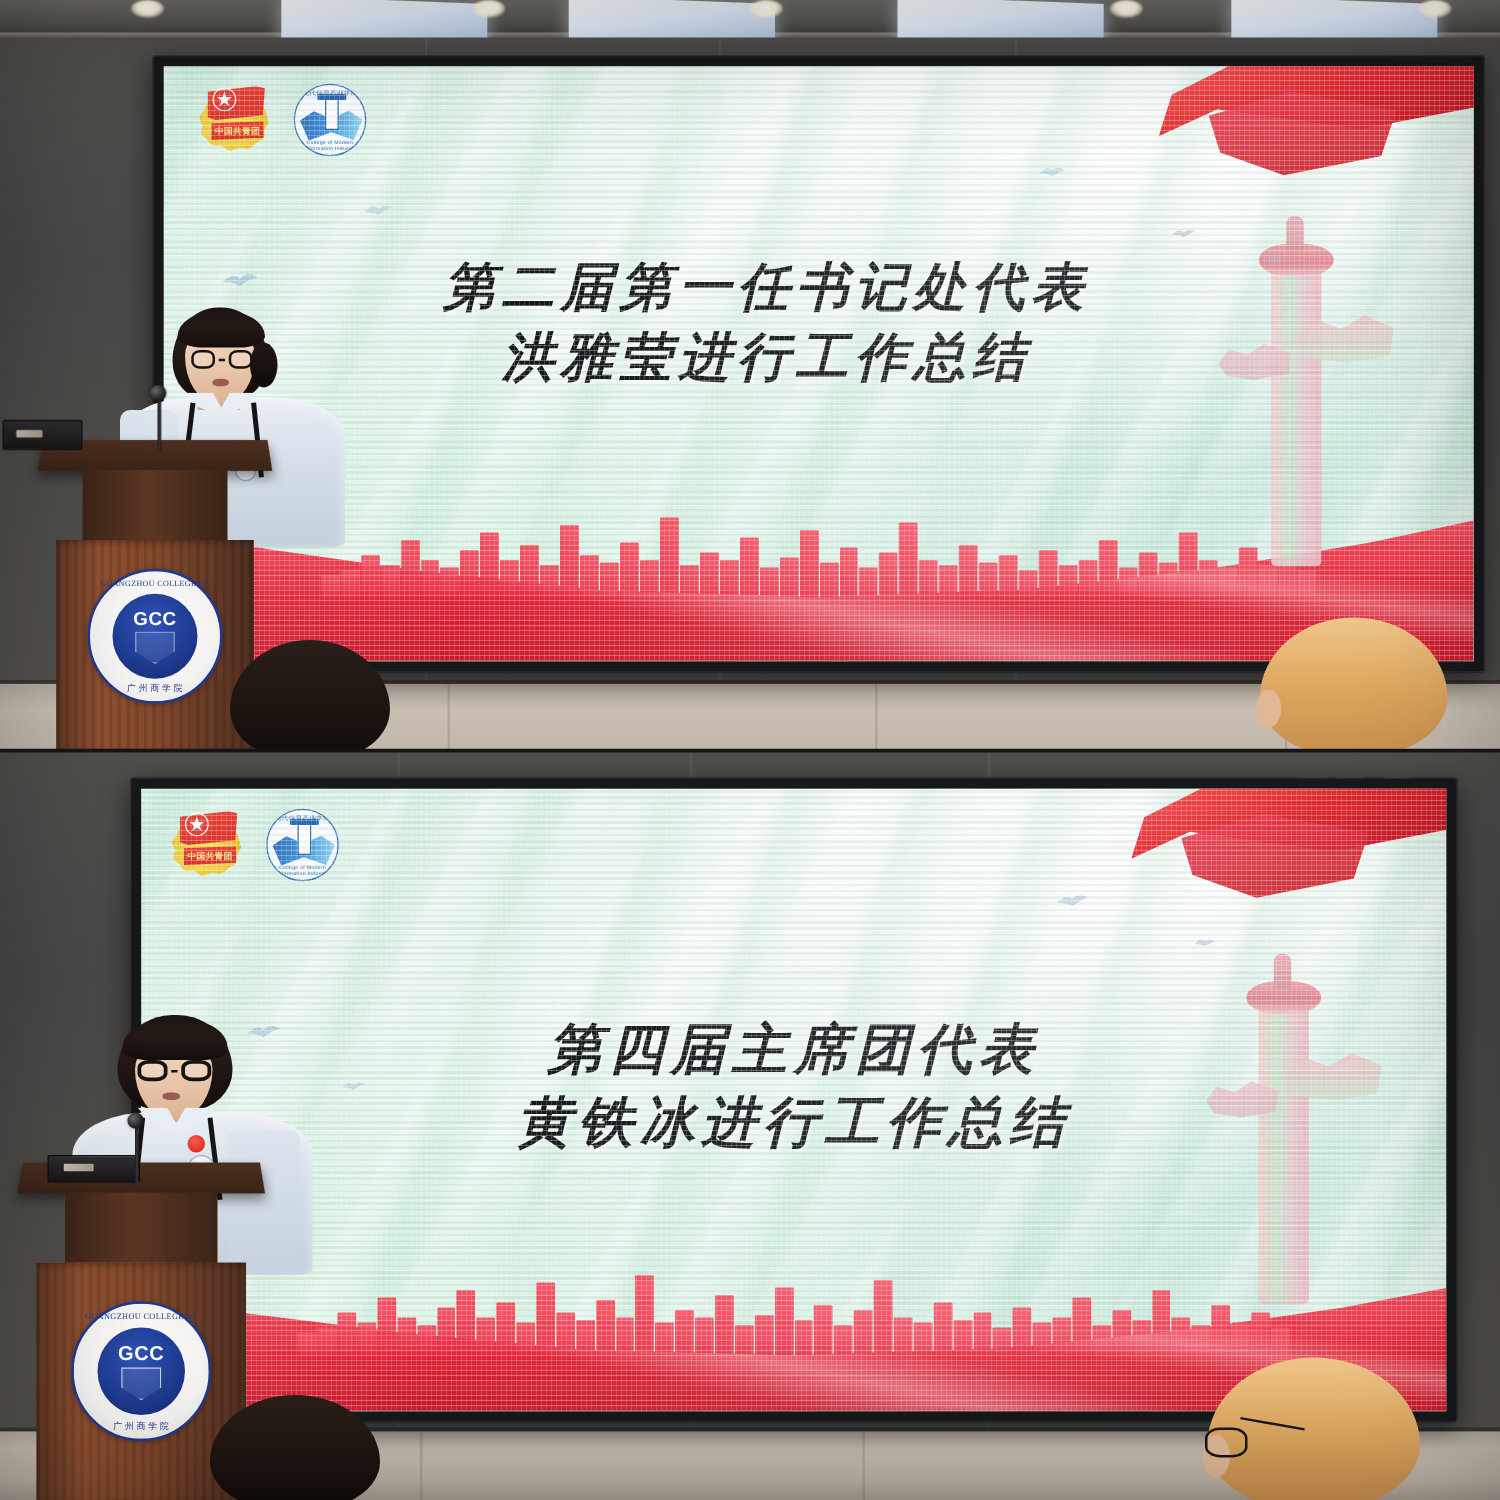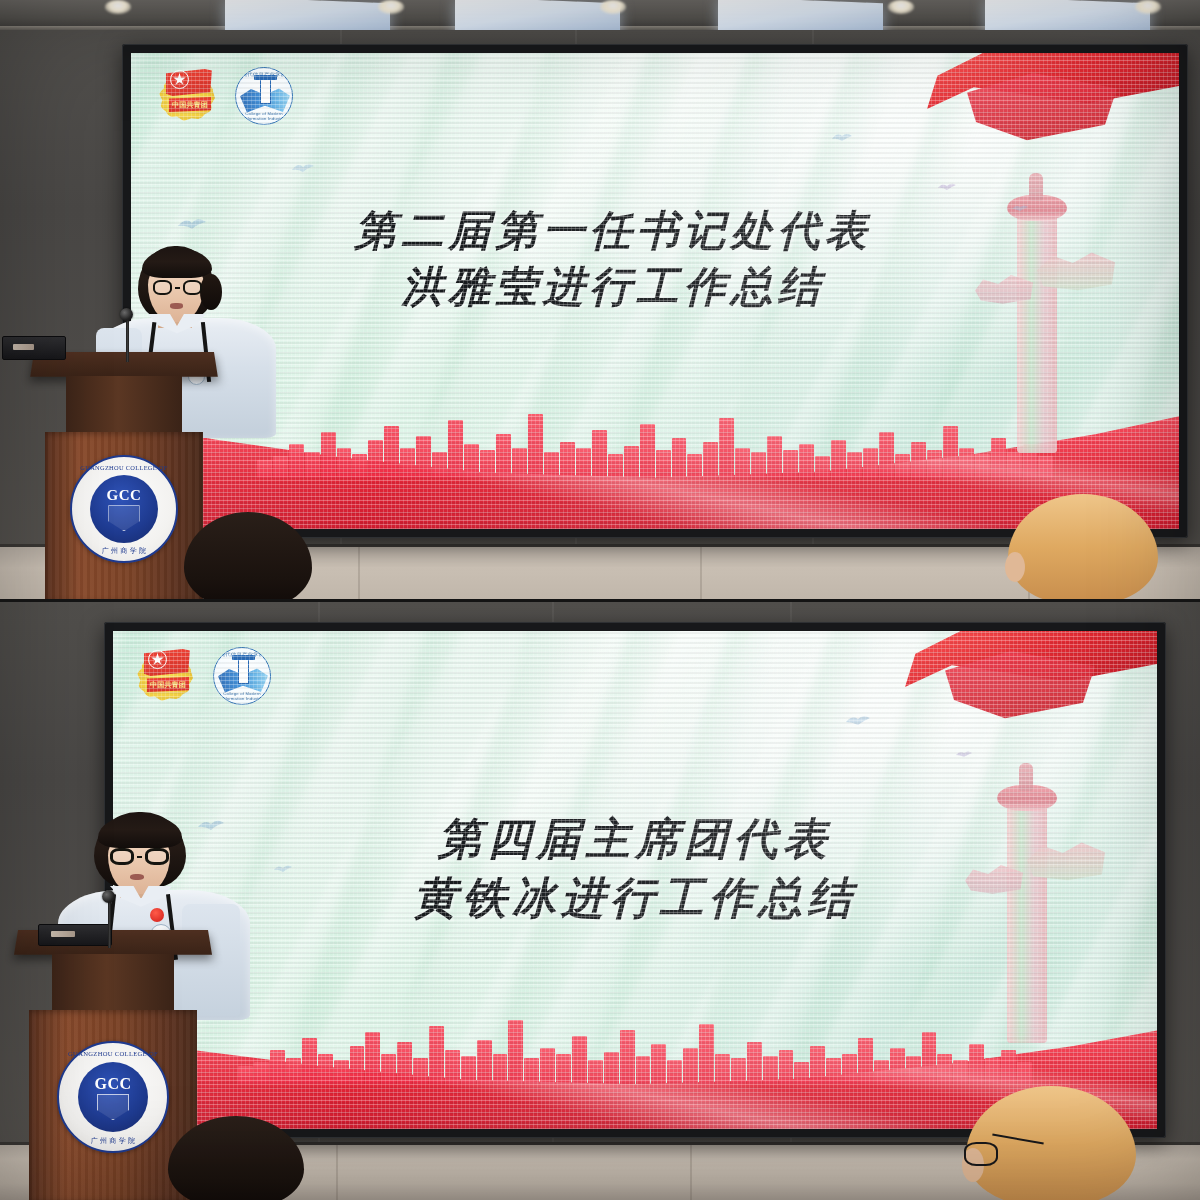--- a/index.html
+++ b/index.html
@@ -278,21 +278,21 @@
     border-radius:50%;
     background: radial-gradient(circle at 50% 45%, #fdfdfd 0%, #f3f2f0 62%, #e4e2df 100%);
     border:2px solid #1e3a8f; display:flex; align-items:center; justify-content:center;
     box-shadow: 0 1px 4px rgba(0,0,0,.3);
   }
   .gcc-seal .inner {
     border-radius:50%; background: radial-gradient(circle at 45% 35%, #2f53b8 0%, #1e3a8f 60%, #16296b 100%);
     display:flex; flex-direction:column; align-items:center; justify-content:center; color:#fff;
     position:relative;
   }
-  .gcc-seal .gcc-text { font-weight:bold; letter-spacing:.5px; font-family:Liberation Serif, serif; }
+  .gcc-seal .gcc-text { font-weight:bold; letter-spacing:.5px; font-family:Liberation Sans, sans-serif; }
   .gcc-seal .shield {
     width:46%; height:38%; background:rgba(255,255,255,.10);
     border:1px solid rgba(255,255,255,.7);
     clip-path: polygon(0% 0%, 100% 0%, 100% 62%, 50% 100%, 0% 62%);
     margin-top:1px;
   }
   .gcc-seal .ring-label {
     position:absolute; left:0; width:100%; text-align:center; color:#1e3a8f;
     font-family:"Liberation Serif",serif; letter-spacing:.3px;
   }

